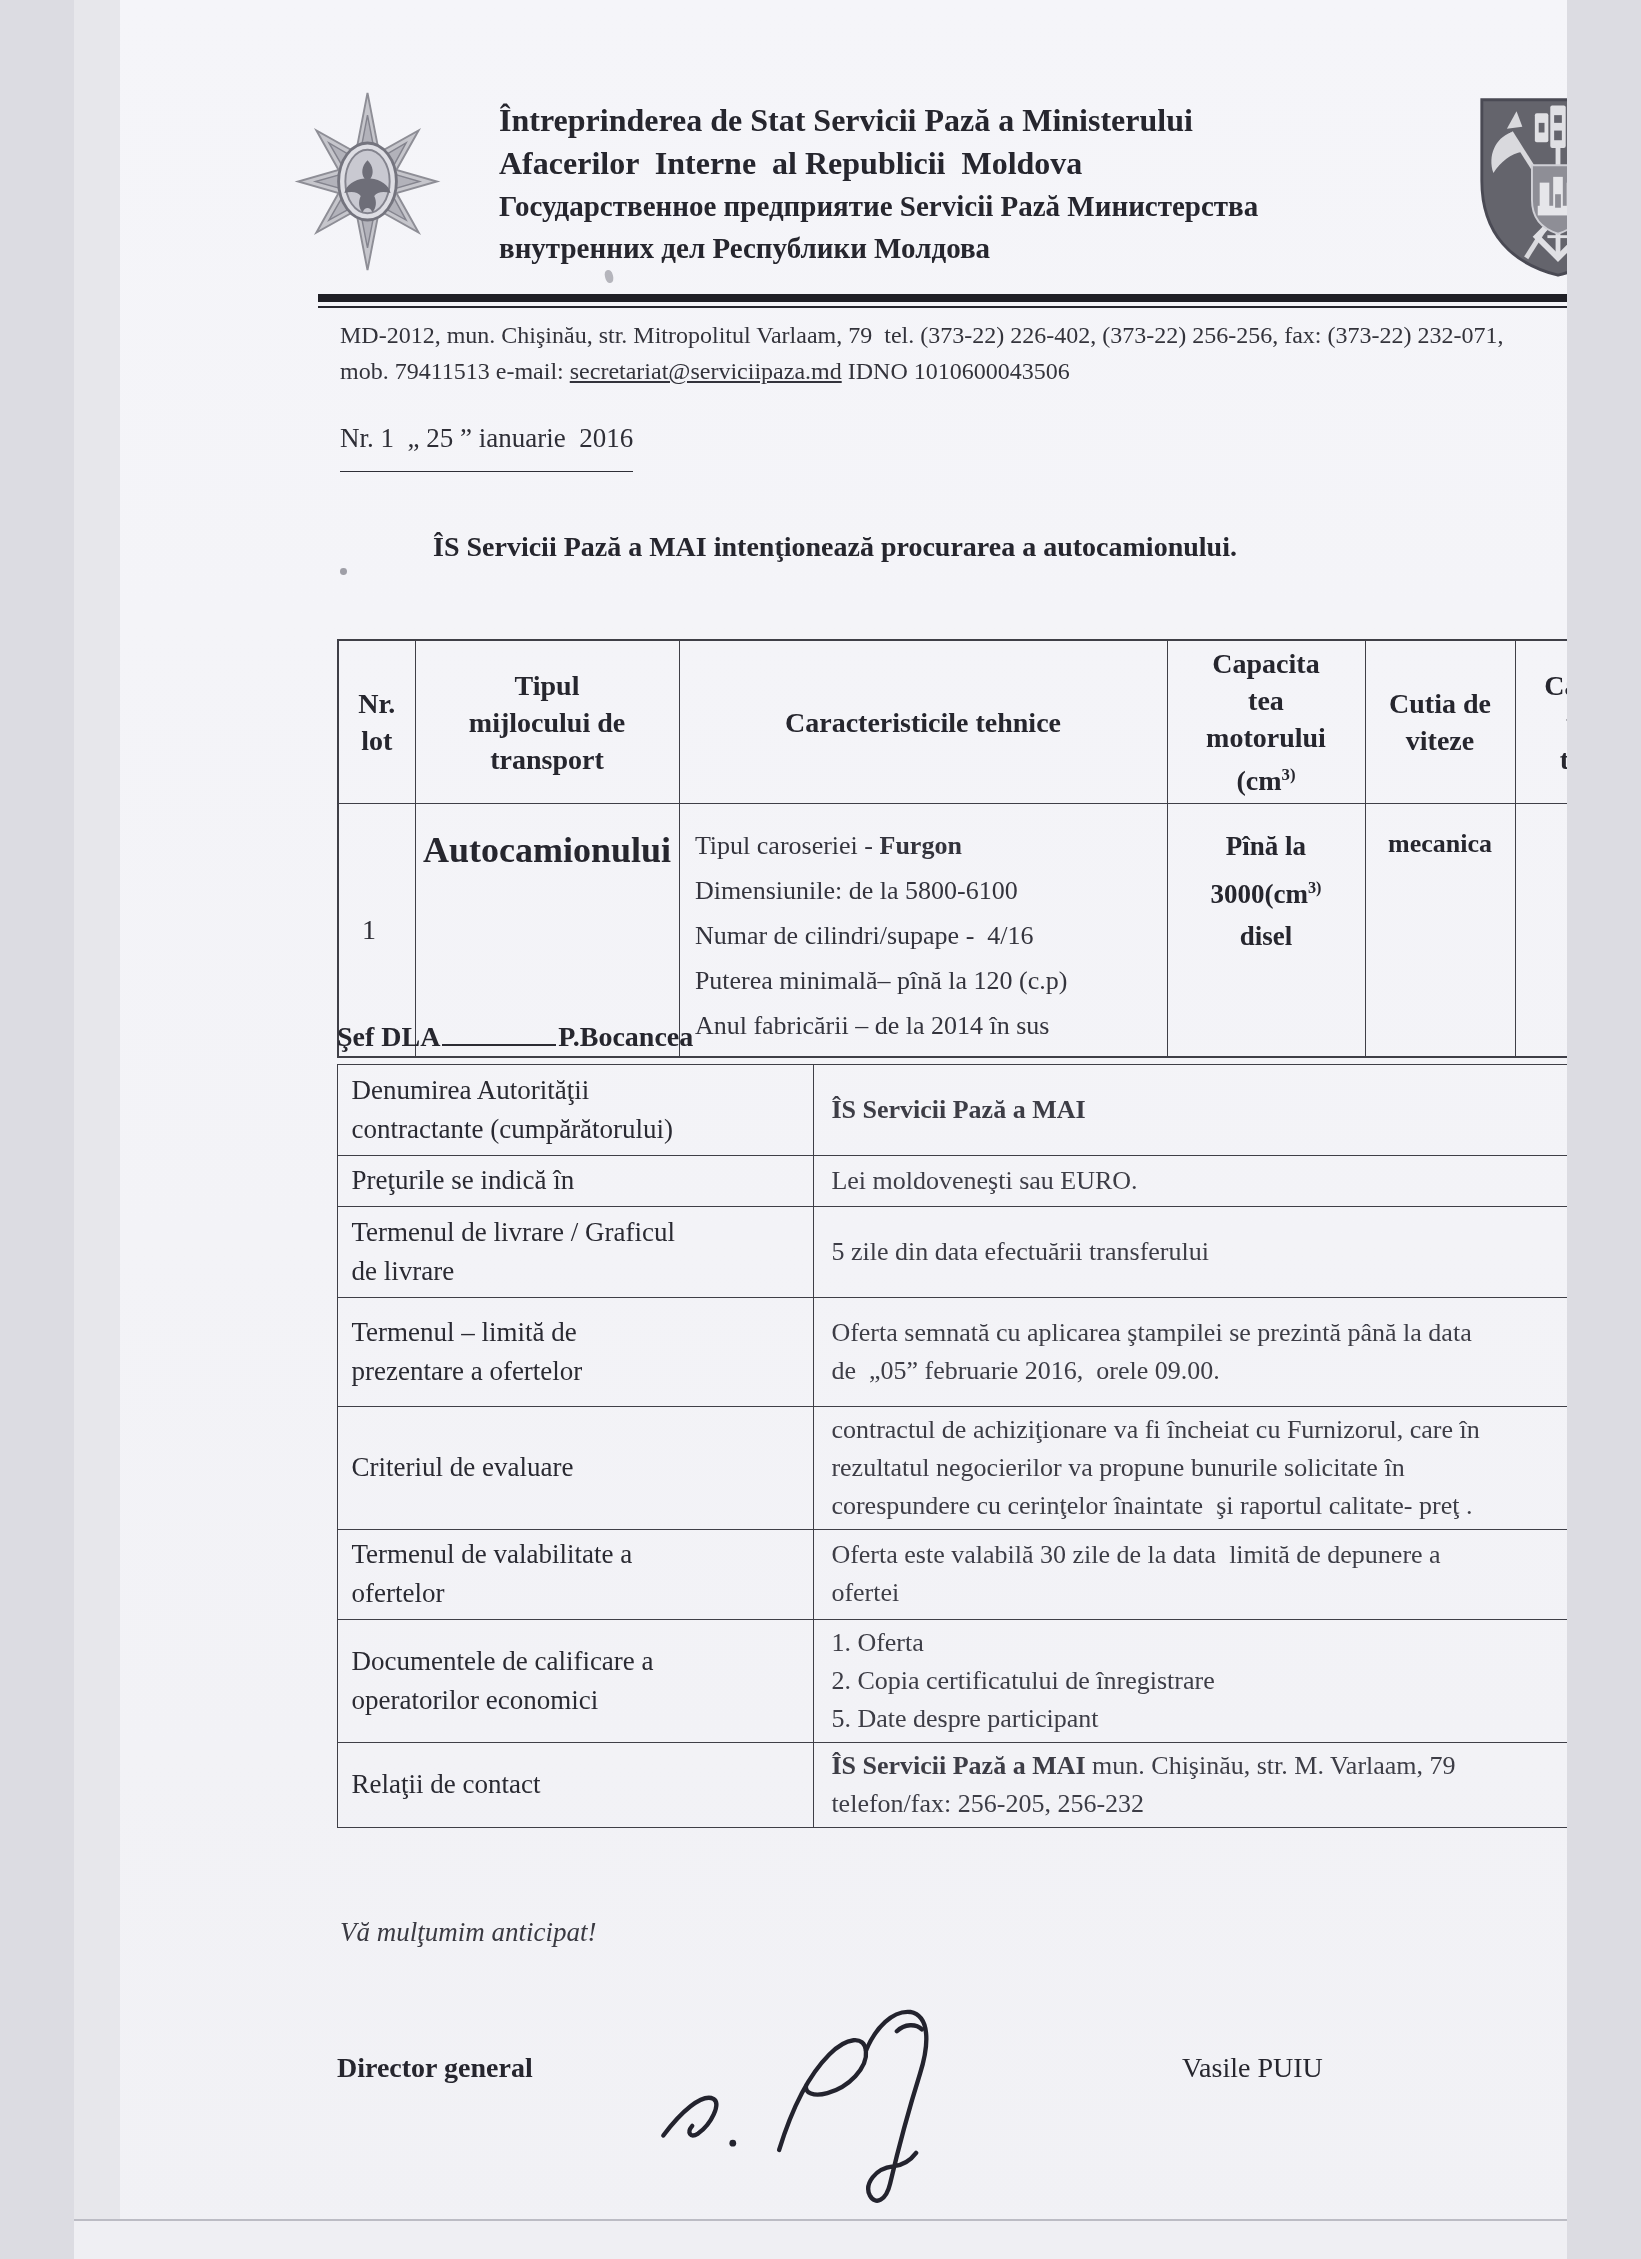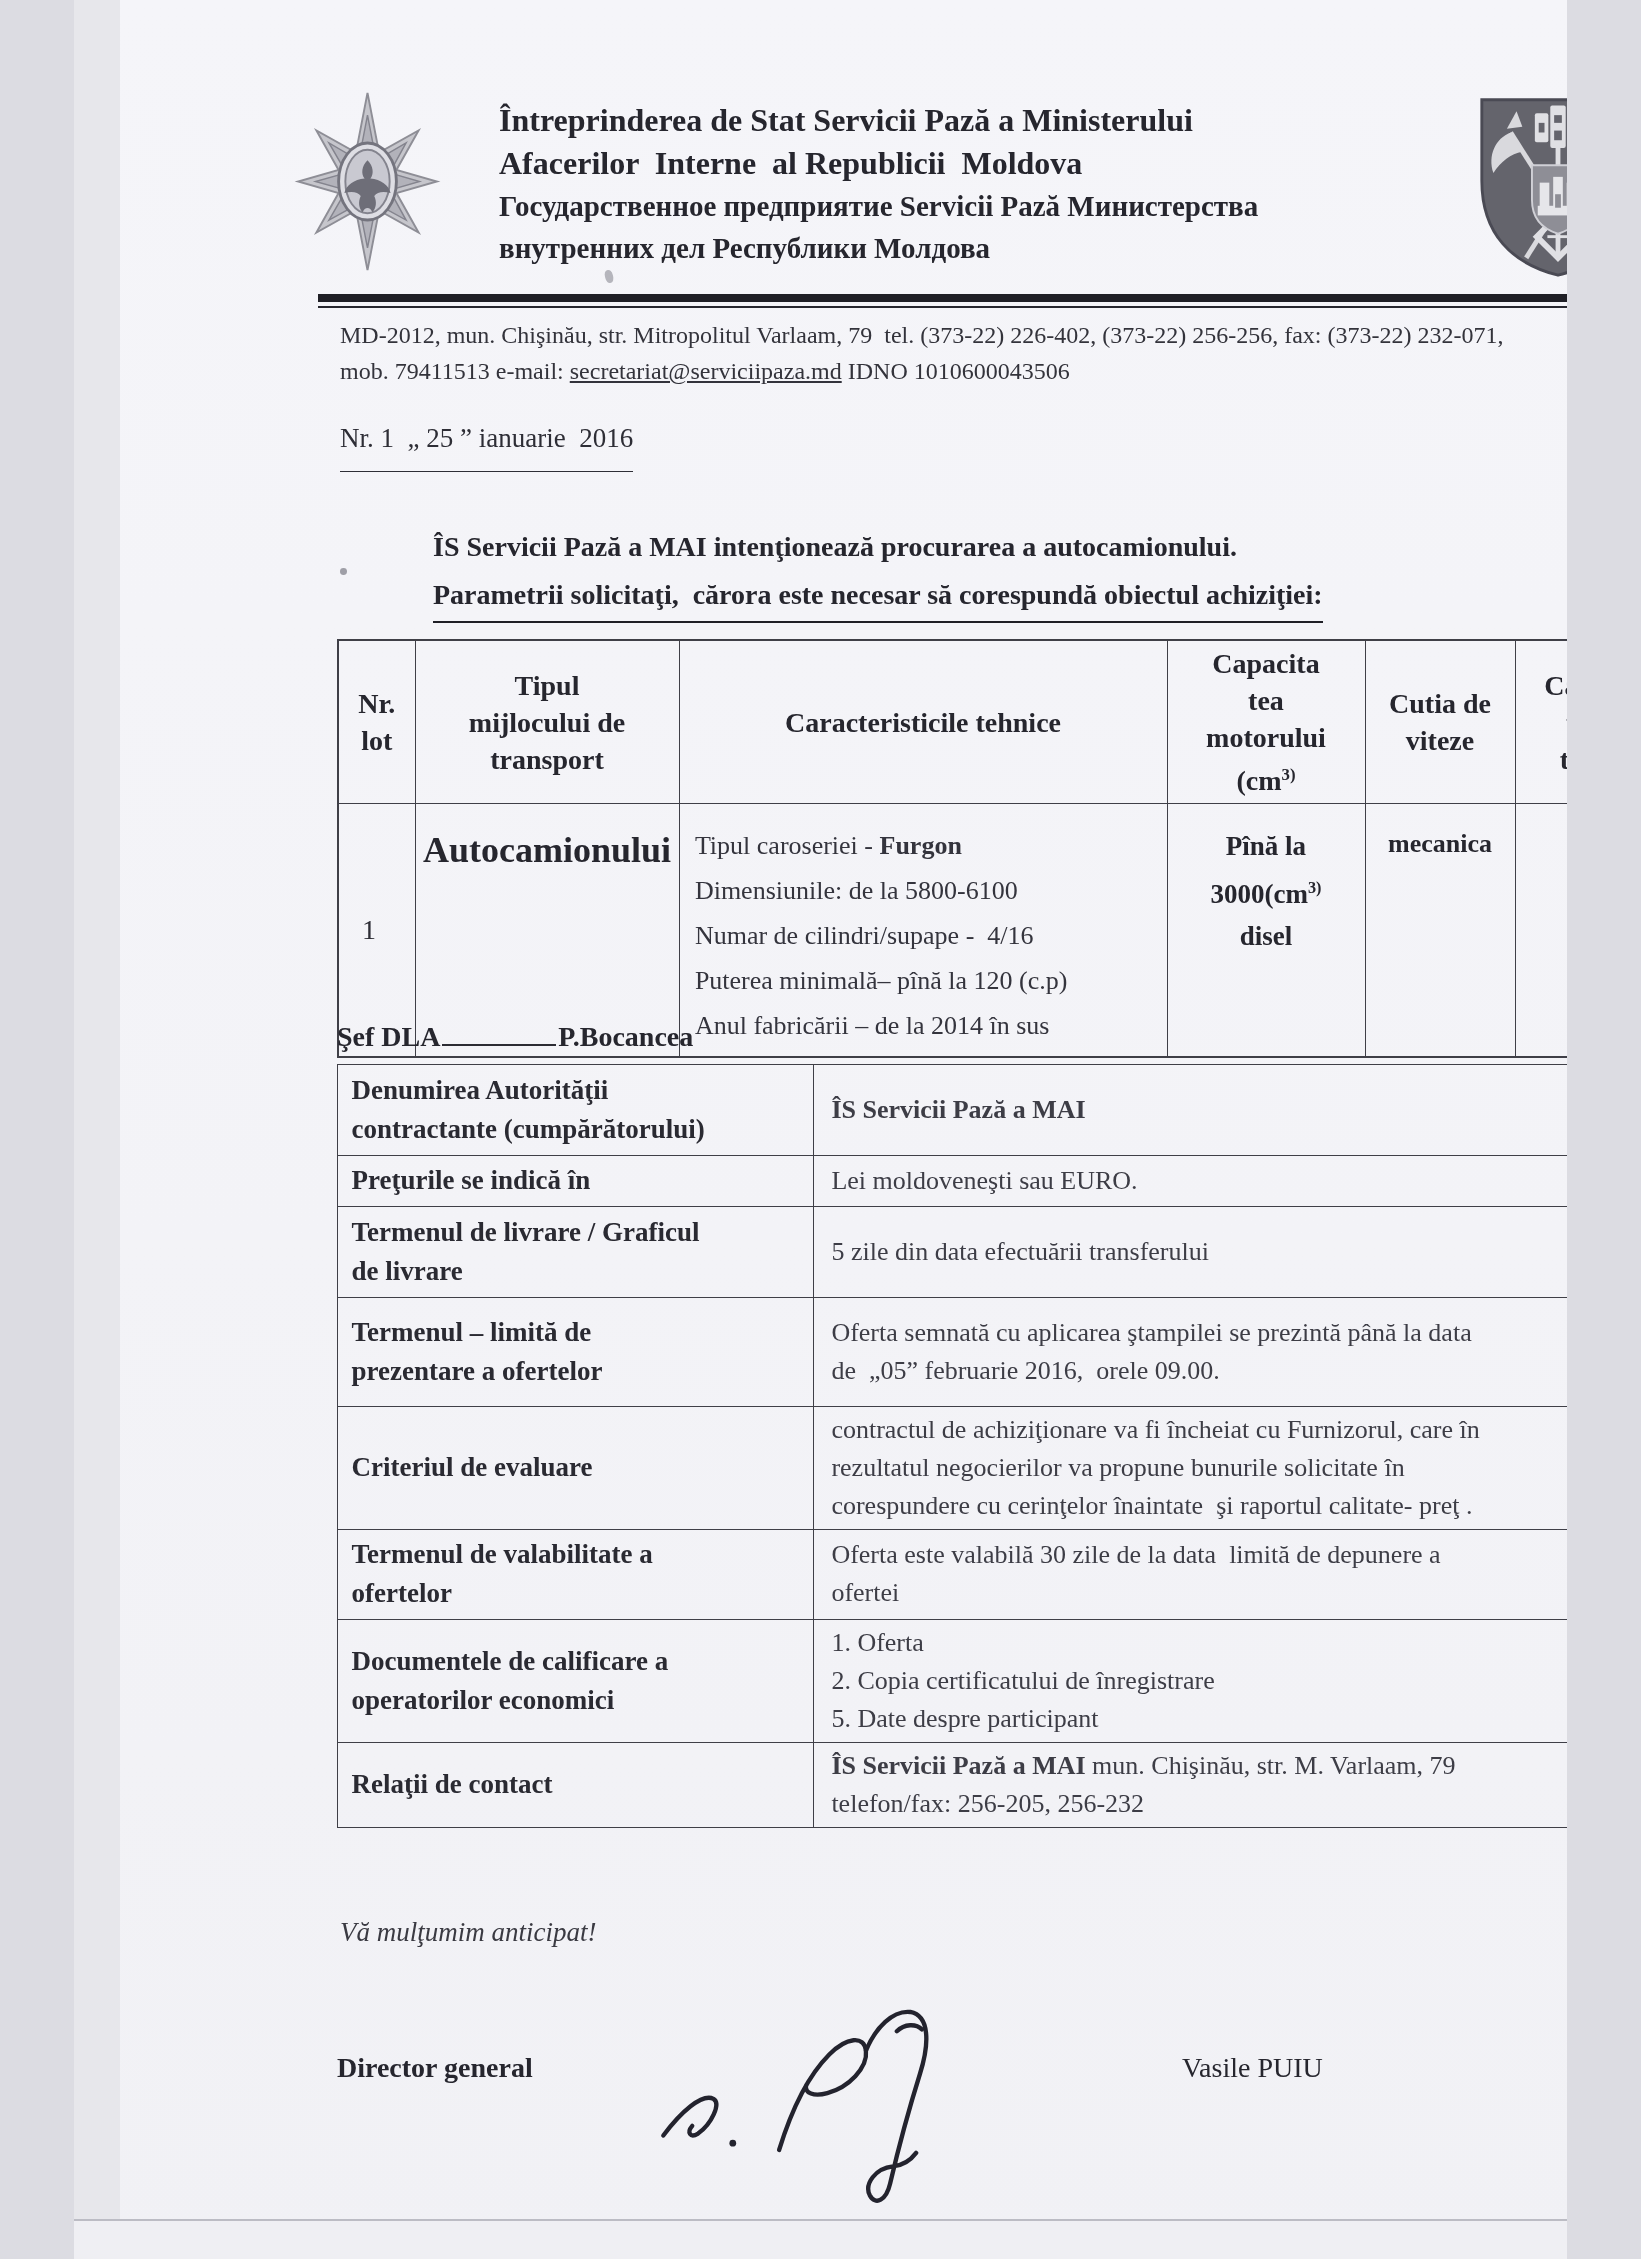--- a/index.html
+++ b/index.html
@@ -44,21 +44,21 @@
   .c-cap{vertical-align:top;text-align:center;font-weight:bold;font-size:27px;line-height:42px;padding-top:21px;color:#26262e;}
   .c-cut{vertical-align:top;text-align:center;font-weight:bold;font-size:26px;padding-top:25px;color:#26262e;}
   .c-cant{vertical-align:top;text-align:center;font-size:27px;padding-top:25px;color:#2e2e36;}
 
   .sef{left:263px;top:1016px;font-size:28px;font-weight:bold;color:#26262e;}
   .sef-underline{display:inline-block;width:114px;height:1em;border-bottom:2.9px solid #2b2b33;margin:0 1.9px;}
 
   
   table.dt{position:absolute;left:263px;top:1064px;width:1302px;border-collapse:collapse;table-layout:fixed;}
   table.dt td{border:1.9px solid #3f3f47;vertical-align:middle;}
-  .dt .lab{font-weight:bold;font-size:27px;line-height:39px;white-space:pre-line;
+  .dt .lab{font-weight:normal;font-size:27px;line-height:39px;white-space:pre-line;
            padding:5.8px 7.7px 5.8px 13.5px;color:#2a2a32;}
   .dt .val{font-size:26px;line-height:38px;padding:3.9px 11.6px 3.9px 17.4px;color:#3d3d46;}
 
   .thanks{left:266px;top:1917px;font-size:27px;font-style:italic;color:#3a3a42;}
   .dirgen{left:263px;top:2052px;font-size:28px;font-weight:bold;color:#26262e;}
   .signer{left:1108px;top:2052px;font-size:28px;font-weight:normal;color:#26262e;}
   .sig{left:570px;top:1981px;width:386px;height:227px;}
 
   
   .dot-olive{left:1588px;top:1463px;width:19.3px;height:14.5px;background:#8f8f6f;border-radius:50%;
@@ -121,21 +121,20 @@
 
   <div class="abs addr">
     <div>MD-2012, mun. Chişinău, str. Mitropolitul Varlaam, 79 &nbsp;tel. (373-22) 226-402, (373-22) 256-256, fax: (373-22) 232-071,</div>
     <div><span class="seg">mob. 79411513 e-mail: </span><span class="seg u">secretariat@serviciipaza.md</span><span class="seg"> IDNO 1010600043506</span></div>
   </div>
 
   <div class="abs nr-line">Nr. 1 &nbsp;„ 25 ” ianuarie &nbsp;2016</div>
 
   <div class="abs intro">
     <div>ÎS Servicii Pază a MAI intenţionează procurarea a autocamionului.</div>
-    <div><span class="ul">Parametrii solicitaţi, &nbsp;cărora este necesar să corespundă obiectul achiziţiei:</span></div>
   </div>
 
   <table class="spec">
     <colgroup>
       <col style="width:77px">
         <col style="width:264px">
         <col style="width:488px">
       <col style="width:198px">
         <col style="width:150px">
         <col style="width:126px">

